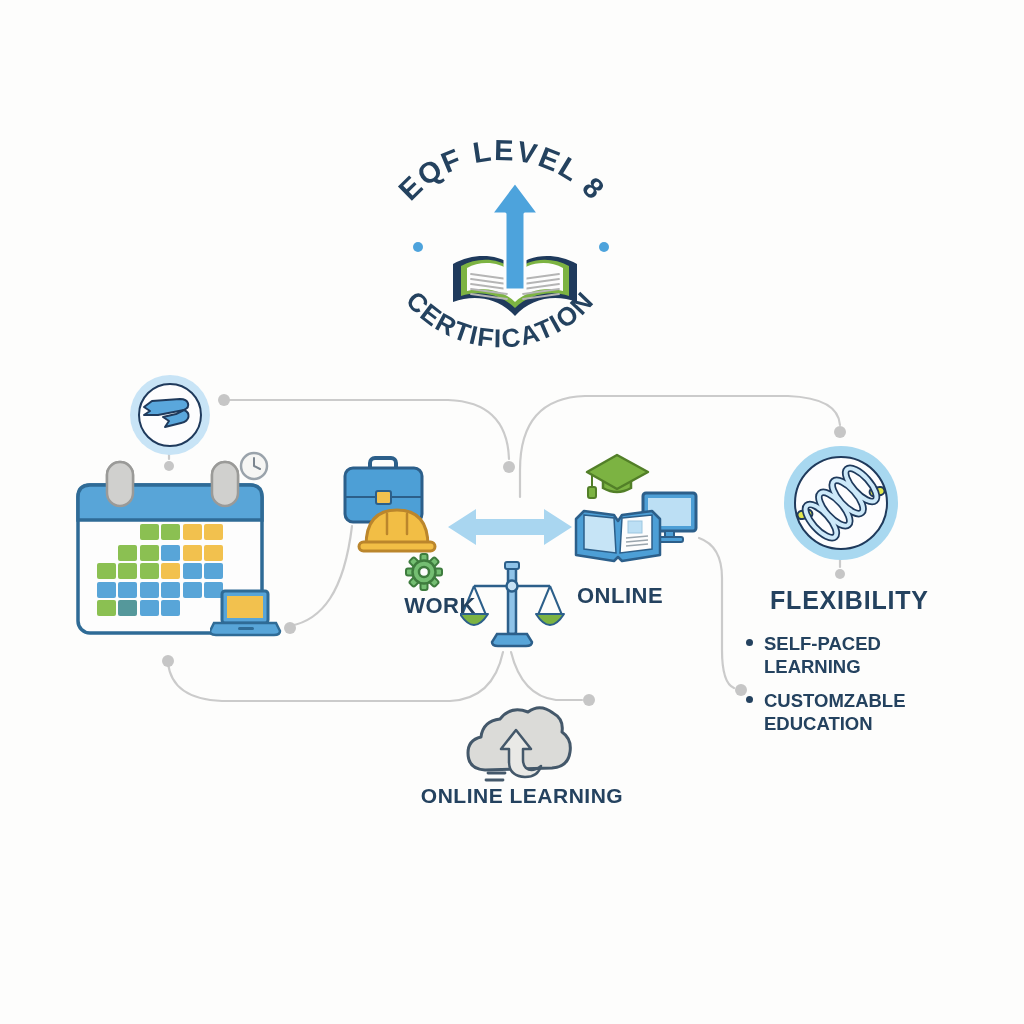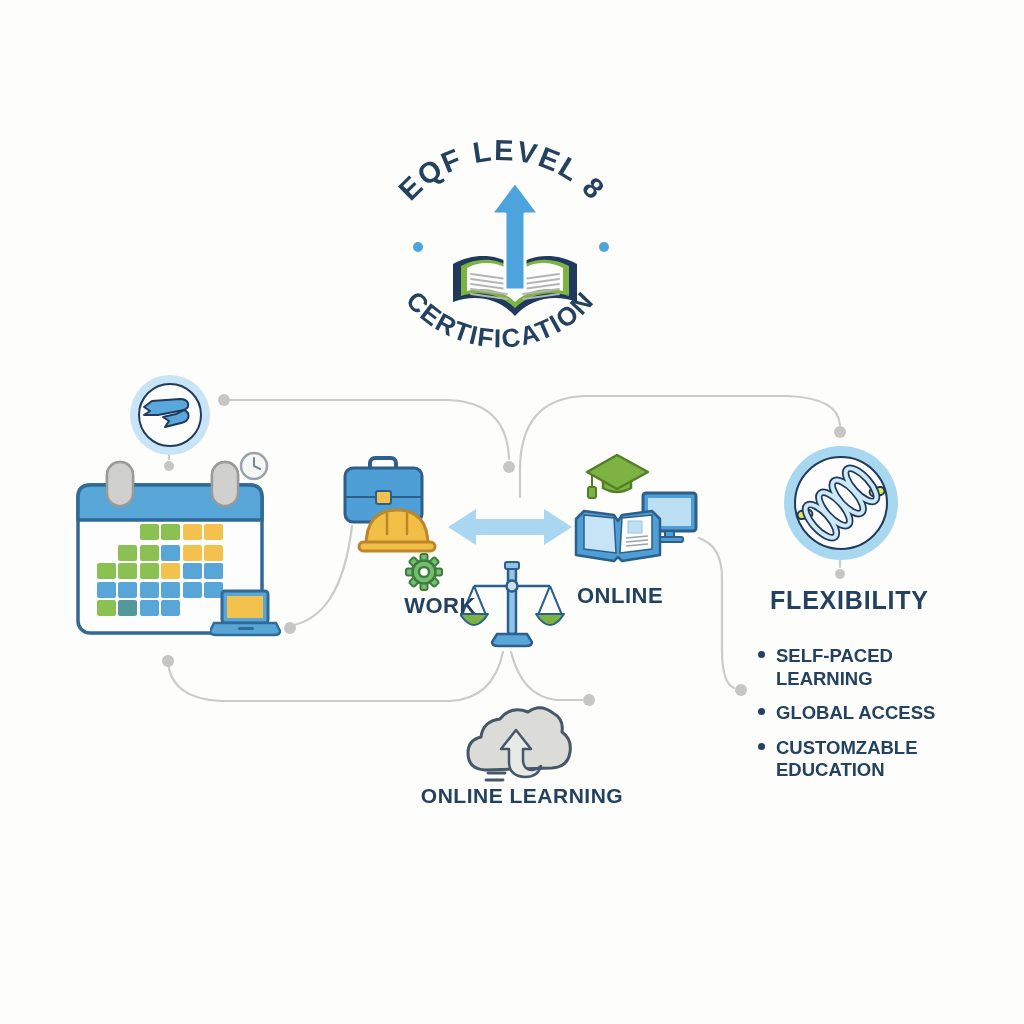--- a/index.html
+++ b/index.html
@@ -4,21 +4,21 @@
 <style>
   html,body{margin:0;padding:0;background:#ffffff;}
   .stage{position:relative;width:1024px;height:1024px;background:#FDFDFC;overflow:hidden;
          font-family:"Liberation Sans",sans-serif;}
   .abs{position:absolute;}
   .lbl{position:absolute;color:#24425F;font-weight:700;letter-spacing:.5px;text-align:center;}
   .lbl-work{left:358px;top:593px;width:84px;font-size:22px;margin-left:40px;}
   .lbl-study{left:576px;top:583px;width:88px;font-size:22px;}
   .lbl-online{left:413px;top:784px;width:218px;font-size:21px;}
   .lbl-flex{left:770px;top:586px;width:140px;font-size:25px;letter-spacing:.8px;}
-  .bullets{position:absolute;left:742px;top:629px;width:218px;list-style:none;margin:16px;padding:0;}
+  .bullets{position:absolute;left:742px;top:629px;width:218px;list-style:none;margin:4px;padding:0;}
   .bullets li{display:flex;gap:11px;margin-bottom:12px;color:#24425F;font-weight:700;
               font-size:18.5px;line-height:1.22;}
   .bullets .dot{flex:0 0 auto;width:7px;height:7px;border-radius:50%;background:#24425F;margin-top:6px;}
   .bullets .btxt{max-width:185px;}
   svg{display:block;}
 </style>
 </head>
 <body>
 
 <div class="stage">
@@ -235,21 +235,17 @@
   <div class="lbl lbl-online">ONLINE LEARNING</div>
   <div class="lbl lbl-flex">FLEXIBILITY</div>
 
   <ul class="bullets">
     <li>
       <span class="dot"></span>
       <span class="btxt">SELF-PACED LEARNING</span>
     </li>
     <li>
       <span class="dot"></span>
-      <span class="btxt">GLOBAL ACCESS</span>
-    </li>
-    <li>
-      <span class="dot"></span>
       <span class="btxt">CUSTOMZABLE EDUCATION</span>
     </li>
   </ul>
 
 </div>
 
 </body></html>

